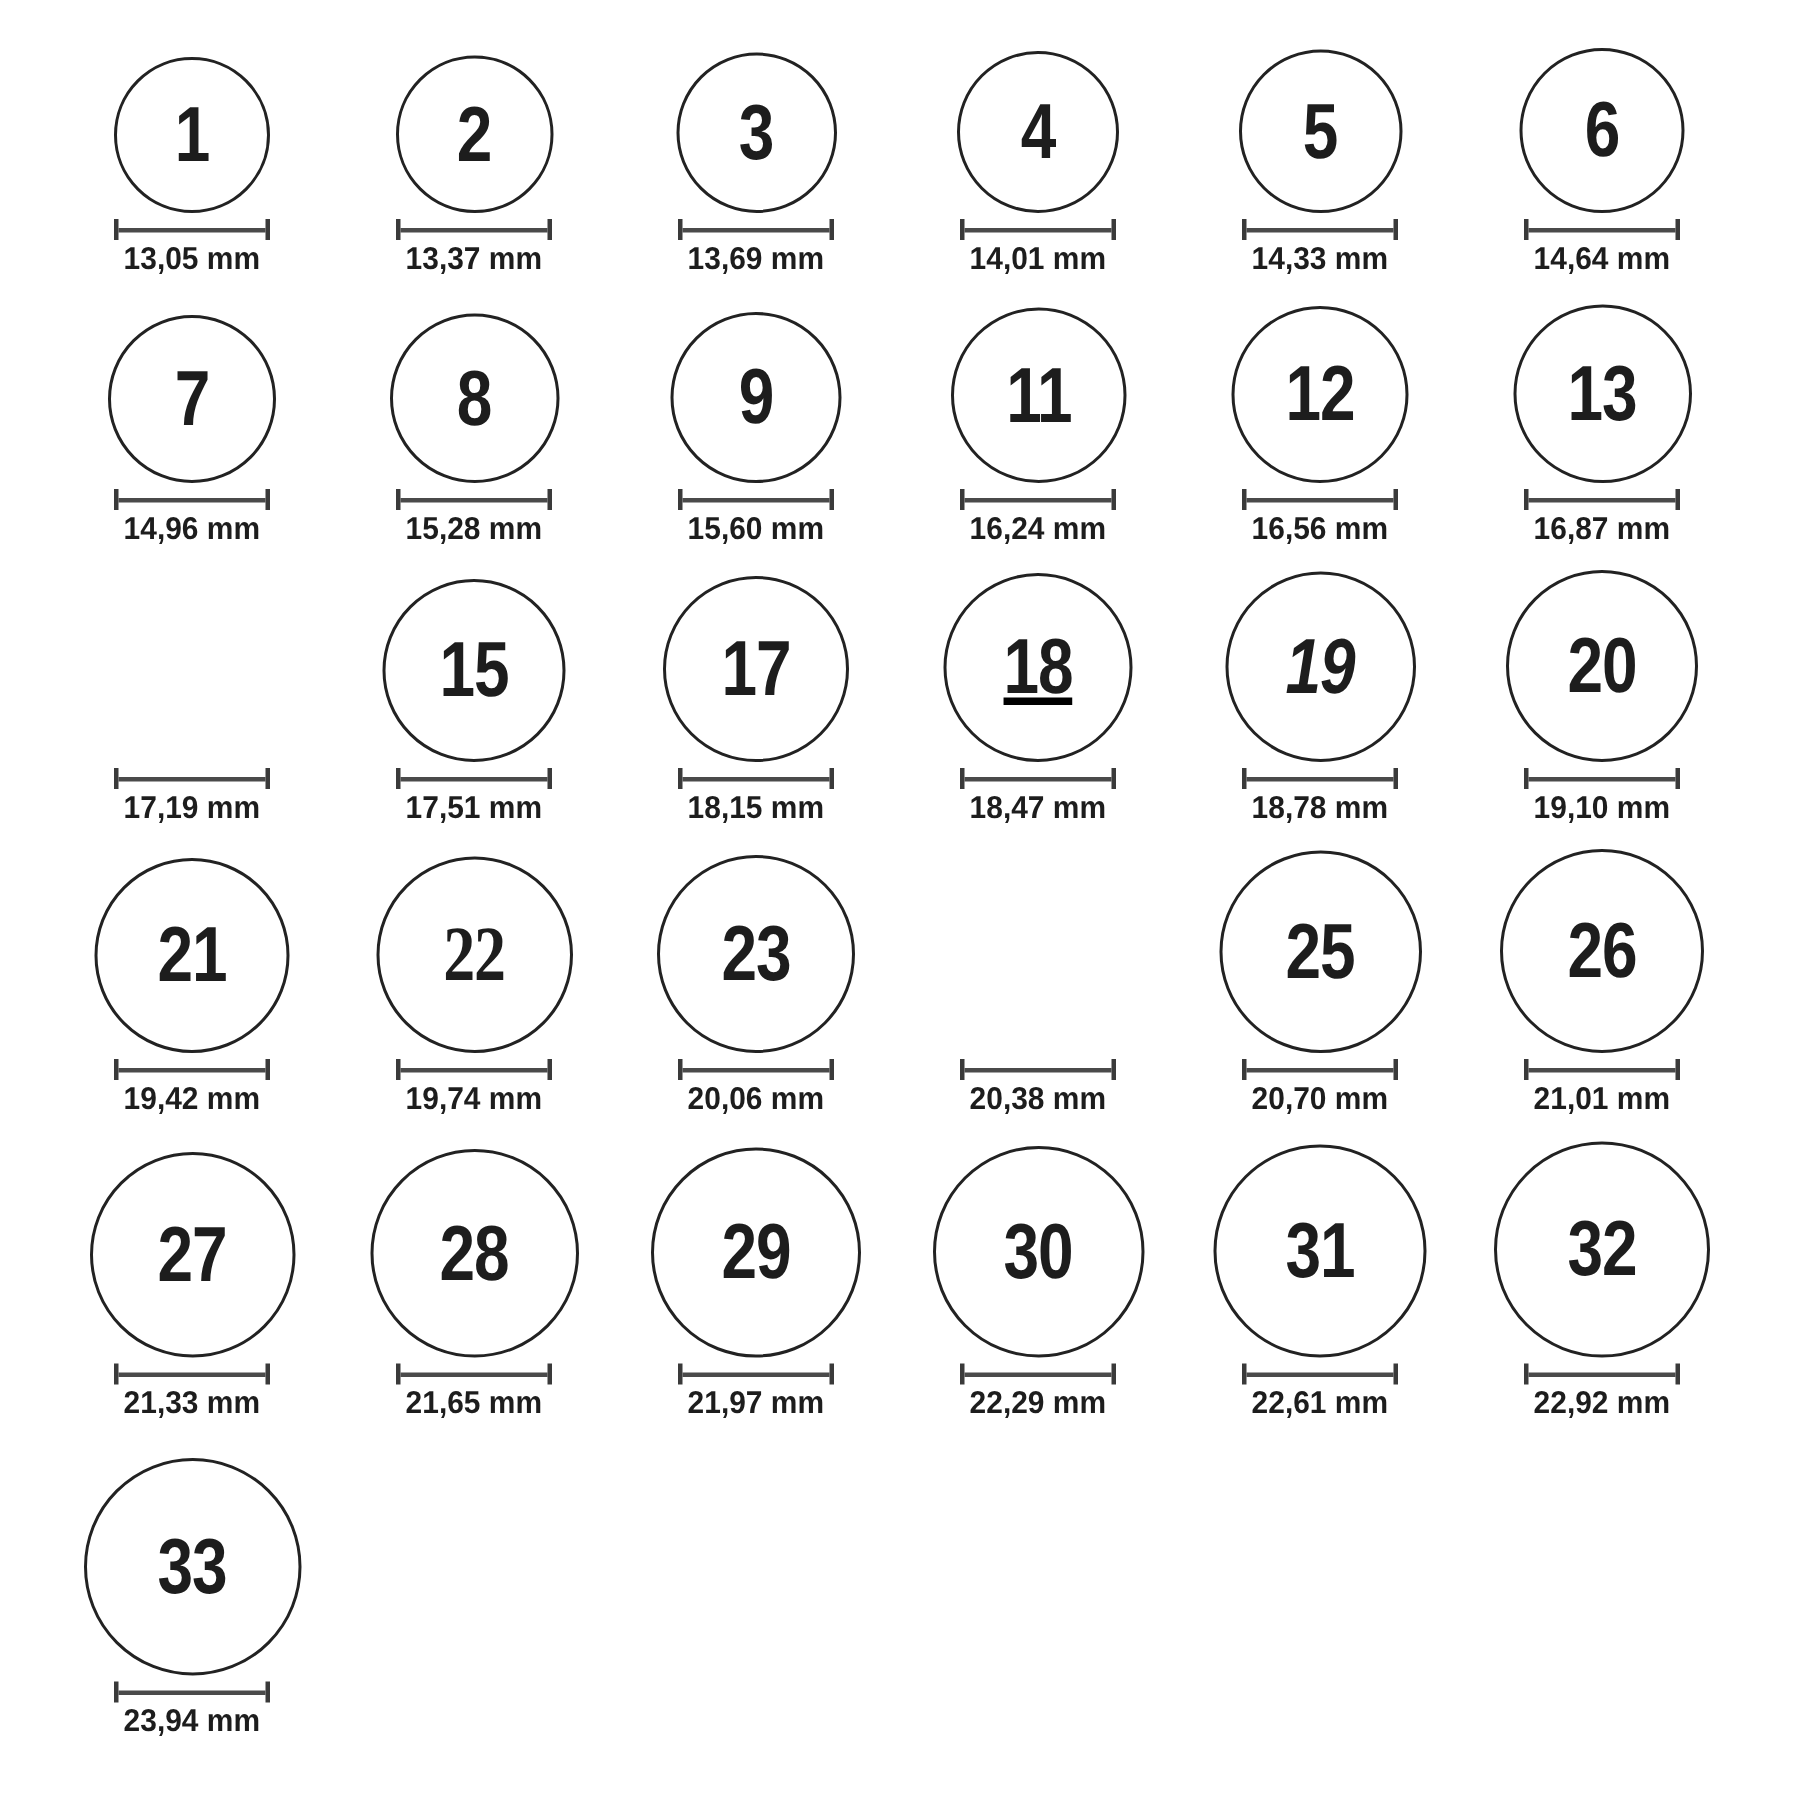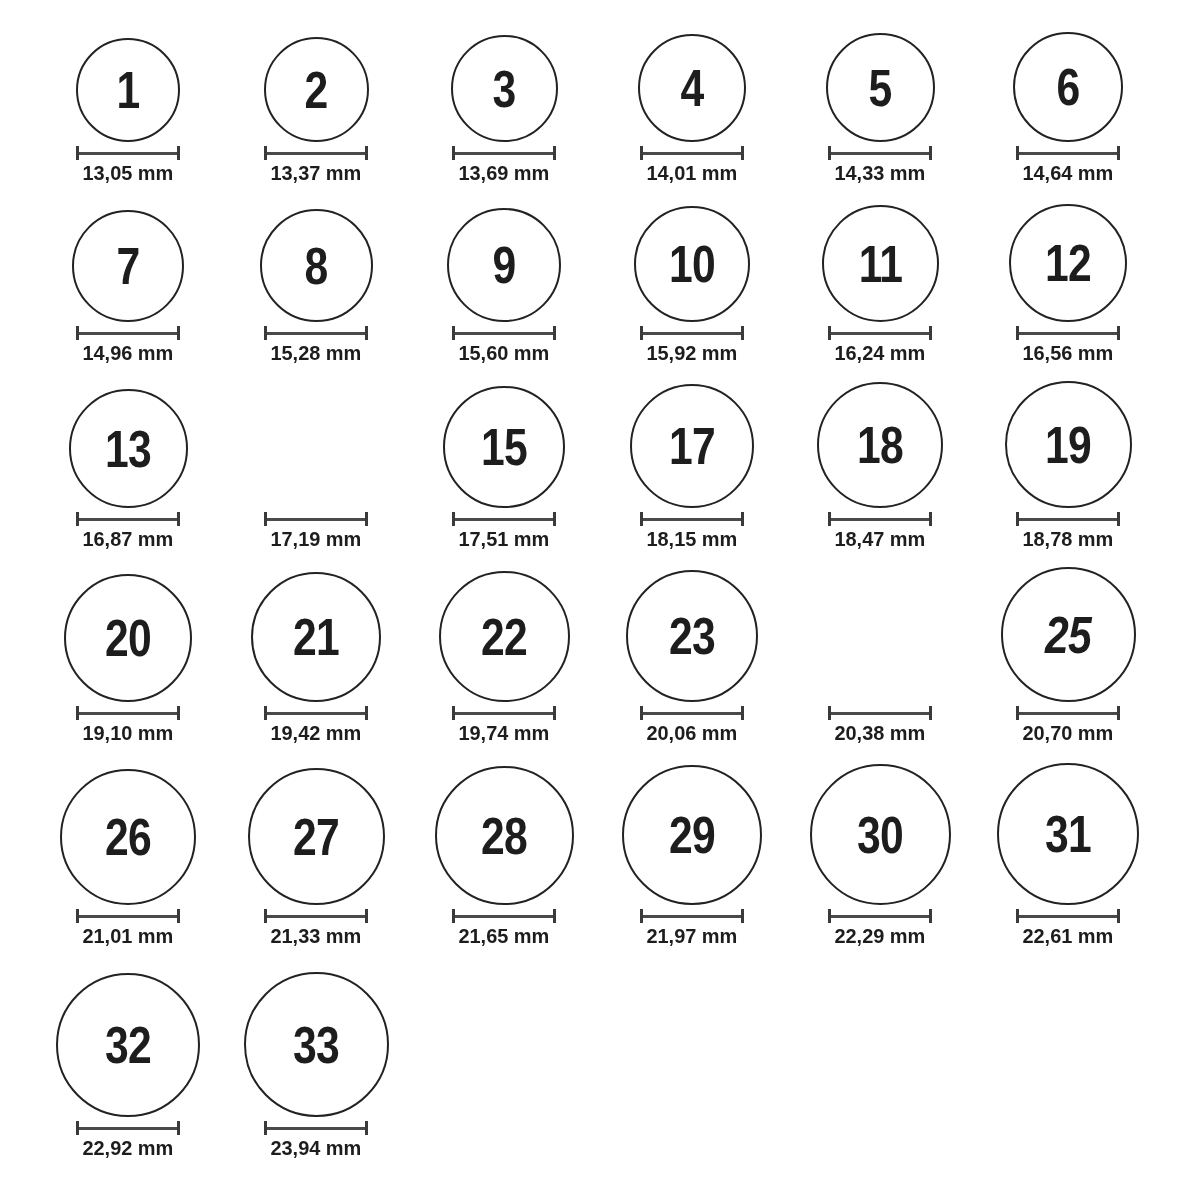--- a/index.html
+++ b/index.html
@@ -177,31 +177,20 @@
       <span class="num">9</span>
     </div>
     <div class="measure">
       <span class="tick"></span>
       <span class="bar"></span>
       <span class="tick"></span>
     </div>
     <div class="label">15,60 mm</div>
   </div>
 
-  <div class="cell">
-    <div class="circle" style="width: 116px; height: 116px;">
-      <span class="num">10</span>
-    </div>
-    <div class="measure">
-      <span class="tick"></span>
-      <span class="bar"></span>
-      <span class="tick"></span>
-    </div>
-    <div class="label">15,92 mm</div>
-  </div>
 
   <div class="cell">
     <div class="circle" style="width: 117px; height: 117px;">
       <span class="num">11</span>
     </div>
     <div class="measure">
       <span class="tick"></span>
       <span class="bar"></span>
       <span class="tick"></span>
     </div>
@@ -260,33 +249,33 @@
     </div>
     <div class="measure">
       <span class="tick"></span>
       <span class="bar"></span>
       <span class="tick"></span>
     </div>
     <div class="label">18,15 mm</div>
   </div>
 
   <div class="cell">
-    <div class="circle" style="width: 126px; height: 126px;">
+    <div class="circle" style="width: 126px; height: 126px; text-decoration: underline;">
       <span class="num">18</span>
     </div>
     <div class="measure">
       <span class="tick"></span>
       <span class="bar"></span>
       <span class="tick"></span>
     </div>
     <div class="label">18,47 mm</div>
   </div>
 
   <div class="cell">
-    <div class="circle" style="width: 127px; height: 127px;">
+    <div class="circle" style="width: 127px; height: 127px; font-style: italic;">
       <span class="num">19</span>
     </div>
     <div class="measure">
       <span class="tick"></span>
       <span class="bar"></span>
       <span class="tick"></span>
     </div>
     <div class="label">18,78 mm</div>
   </div>
 
@@ -308,21 +297,21 @@
     </div>
     <div class="measure">
       <span class="tick"></span>
       <span class="bar"></span>
       <span class="tick"></span>
     </div>
     <div class="label">19,42 mm</div>
   </div>
 
   <div class="cell">
-    <div class="circle" style="width: 131px; height: 131px;">
+    <div class="circle" style="width: 131px; height: 131px; font-family: Liberation Serif, serif;">
       <span class="num">22</span>
     </div>
     <div class="measure">
       <span class="tick"></span>
       <span class="bar"></span>
       <span class="tick"></span>
     </div>
     <div class="label">19,74 mm</div>
   </div>
 
@@ -341,21 +330,21 @@
   <div class="cell">
     <div class="measure">
       <span class="tick"></span>
       <span class="bar"></span>
       <span class="tick"></span>
     </div>
     <div class="label">20,38 mm</div>
   </div>
 
   <div class="cell">
-    <div class="circle" style="width: 135px; height: 135px; font-style: italic;">
+    <div class="circle" style="width: 135px; height: 135px;">
       <span class="num">25</span>
     </div>
     <div class="measure">
       <span class="tick"></span>
       <span class="bar"></span>
       <span class="tick"></span>
     </div>
     <div class="label">20,70 mm</div>
   </div>
 

